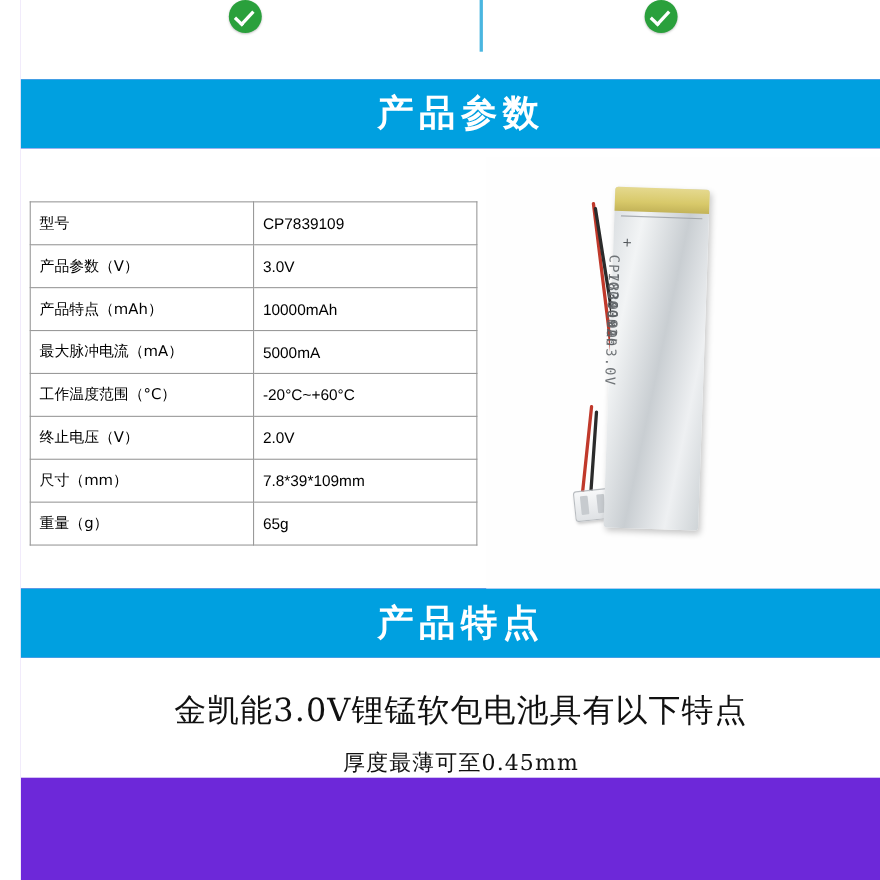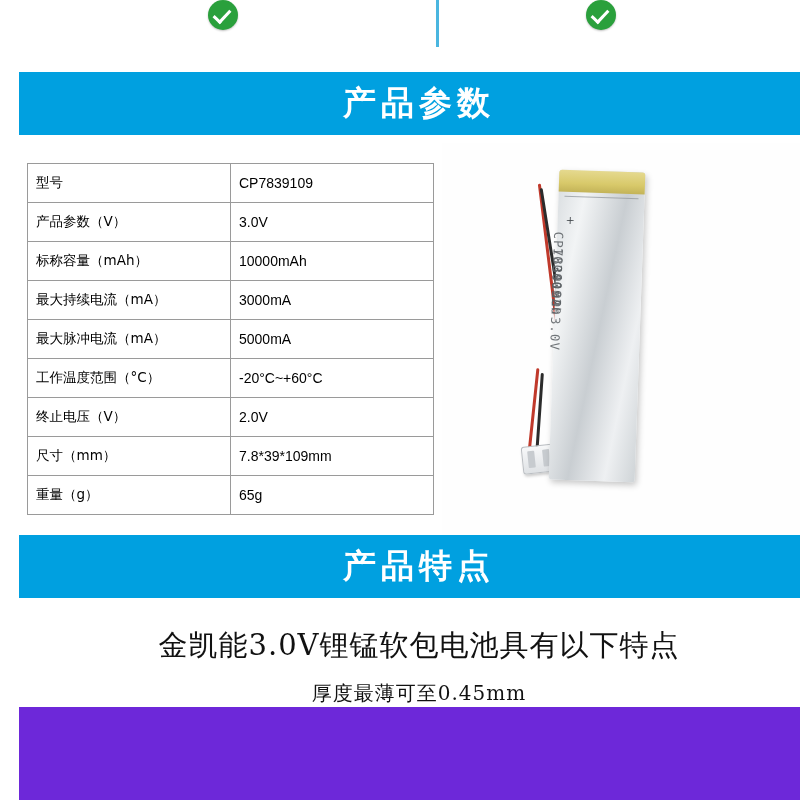--- a/index.html
+++ b/index.html
@@ -272,26 +272,22 @@
       <tbody>
         <tr>
           <td class="label">型号</td>
           <td class="value">CP7839109</td>
         </tr>
         <tr>
           <td class="label">产品参数（V）</td>
           <td class="value">3.0V</td>
         </tr>
         <tr>
-          <td class="label">标称容量（mAh）</td>
+          <td class="label">产品特点（mAh）</td>
           <td class="value">10000mAh</td>
-        </tr>
-        <tr>
-          <td class="label">最大持续电流（mA）</td>
-          <td class="value">3000mA</td>
         </tr>
         <tr>
           <td class="label">最大脉冲电流（mA）</td>
           <td class="value">5000mA</td>
         </tr>
         <tr>
           <td class="label">工作温度范围（°C）</td>
           <td class="value">-20°C~+60°C</td>
         </tr>
         <tr>

